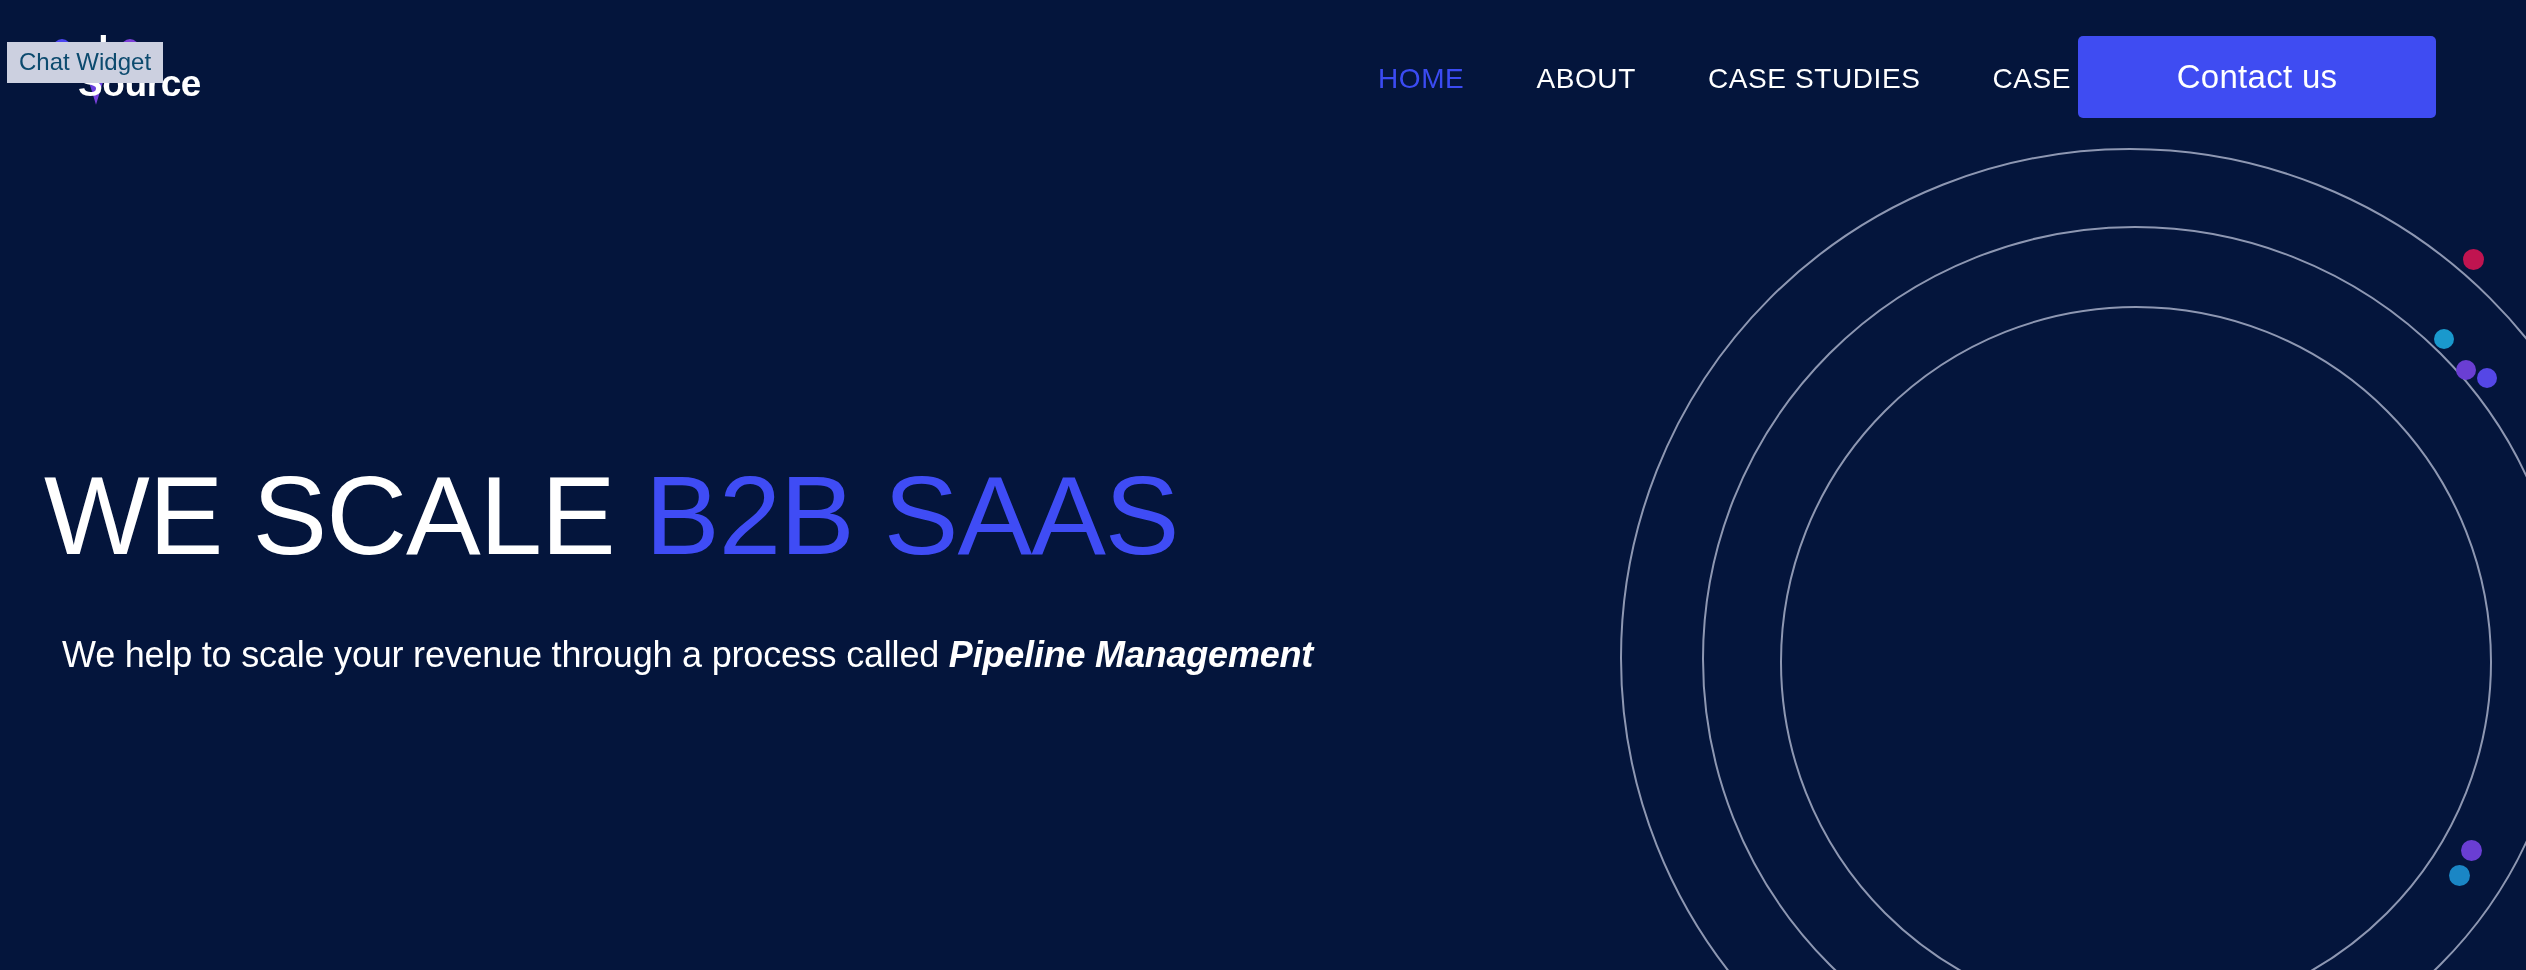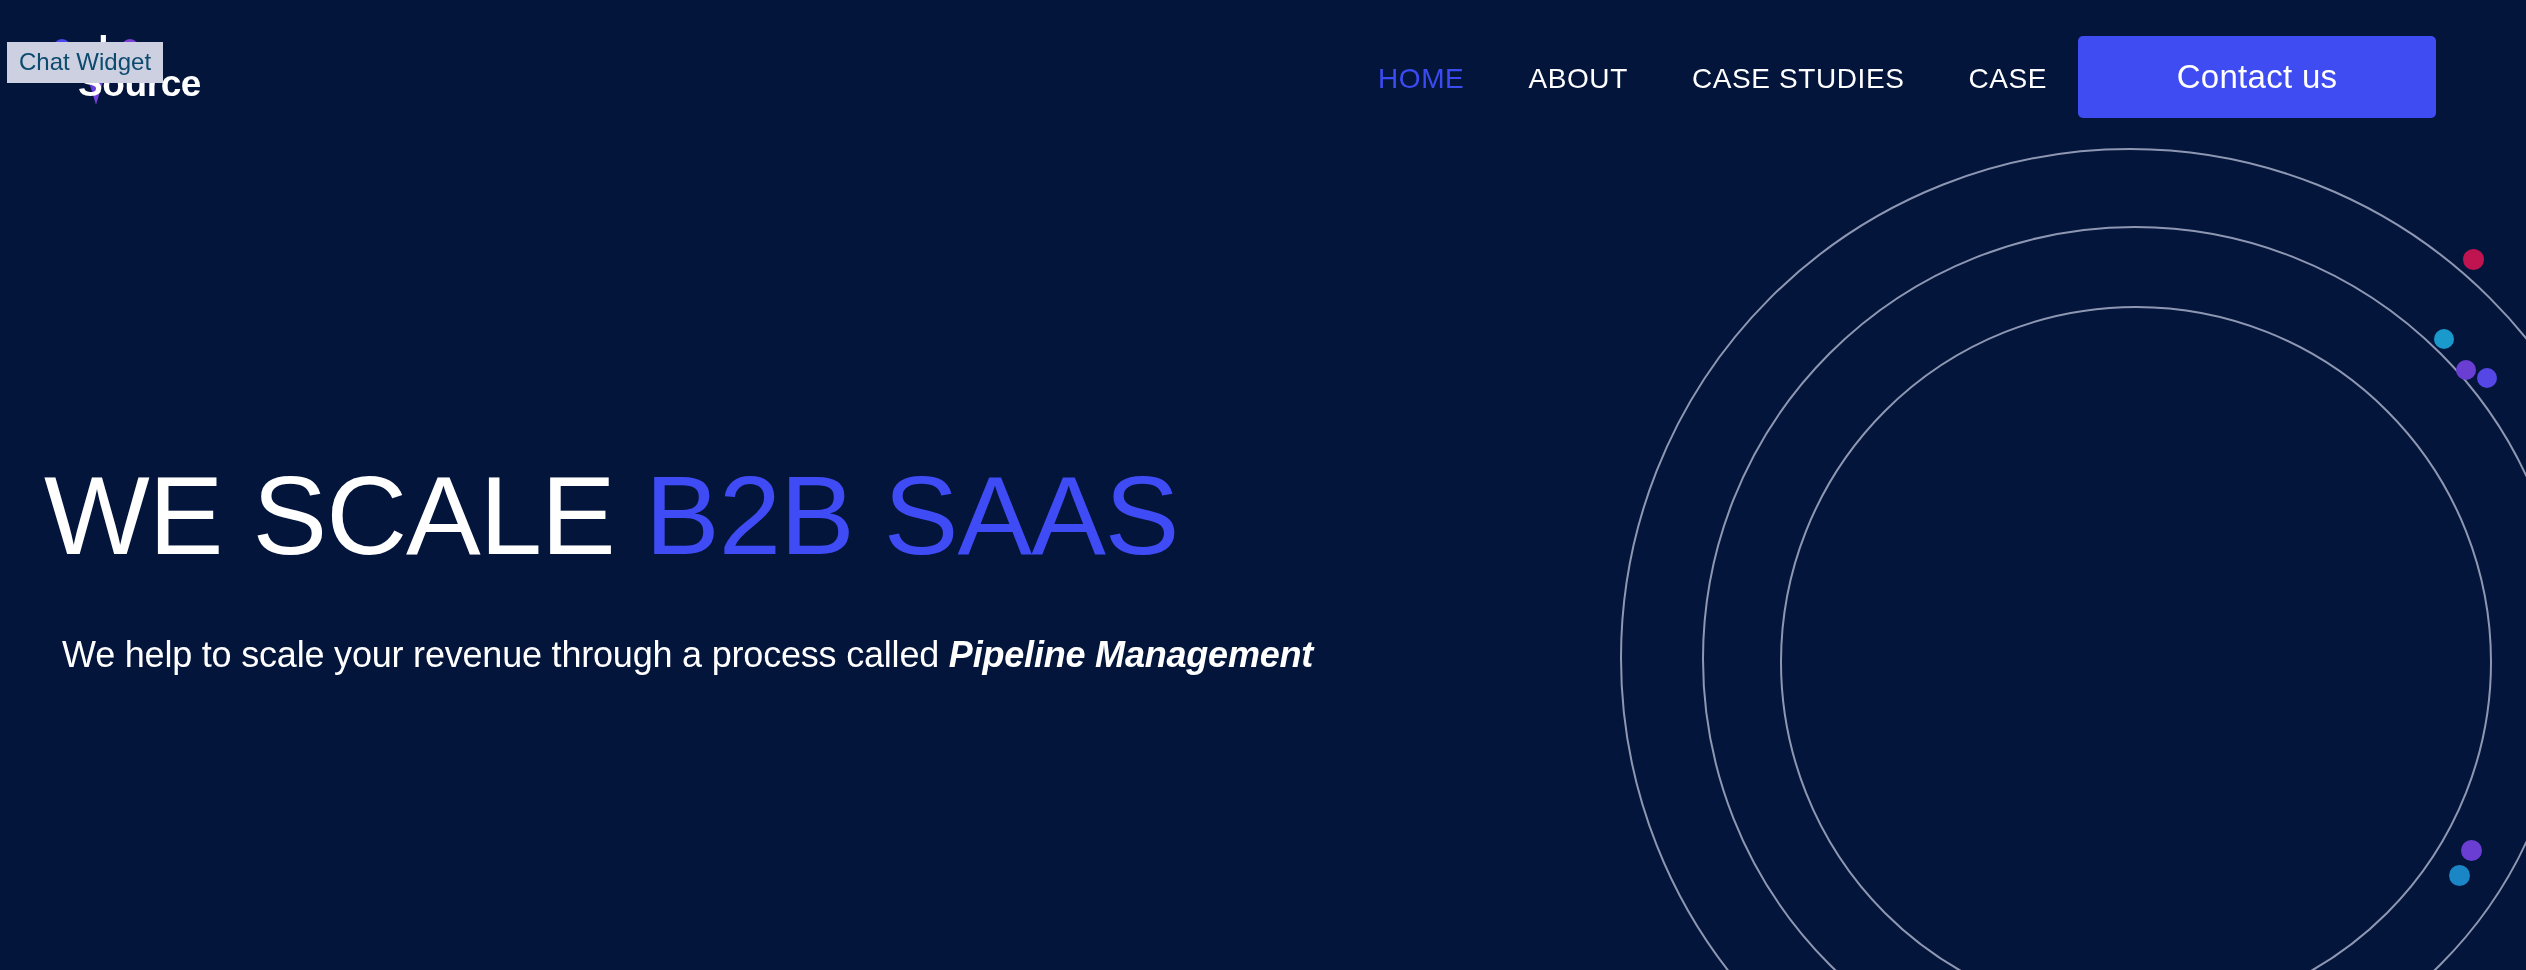--- a/index.html
+++ b/index.html
@@ -103,21 +103,21 @@
   }
   .brand-name span { display: block; }
 
   .nav {
     position: absolute;
     left: 1348px;
     top: 0;
     height: 158px;
     display: flex;
     align-items: center;
-    gap: 4px;
+    gap: 12px;
   }
   .nav-item {
     color: #ffffff;
     font-size: 28px;
     letter-spacing: 0.6px;
     text-decoration: none;
     padding: 10px 30px;
     white-space: nowrap;
   }
   .nav-item.active { color: #3b4bf2; }

